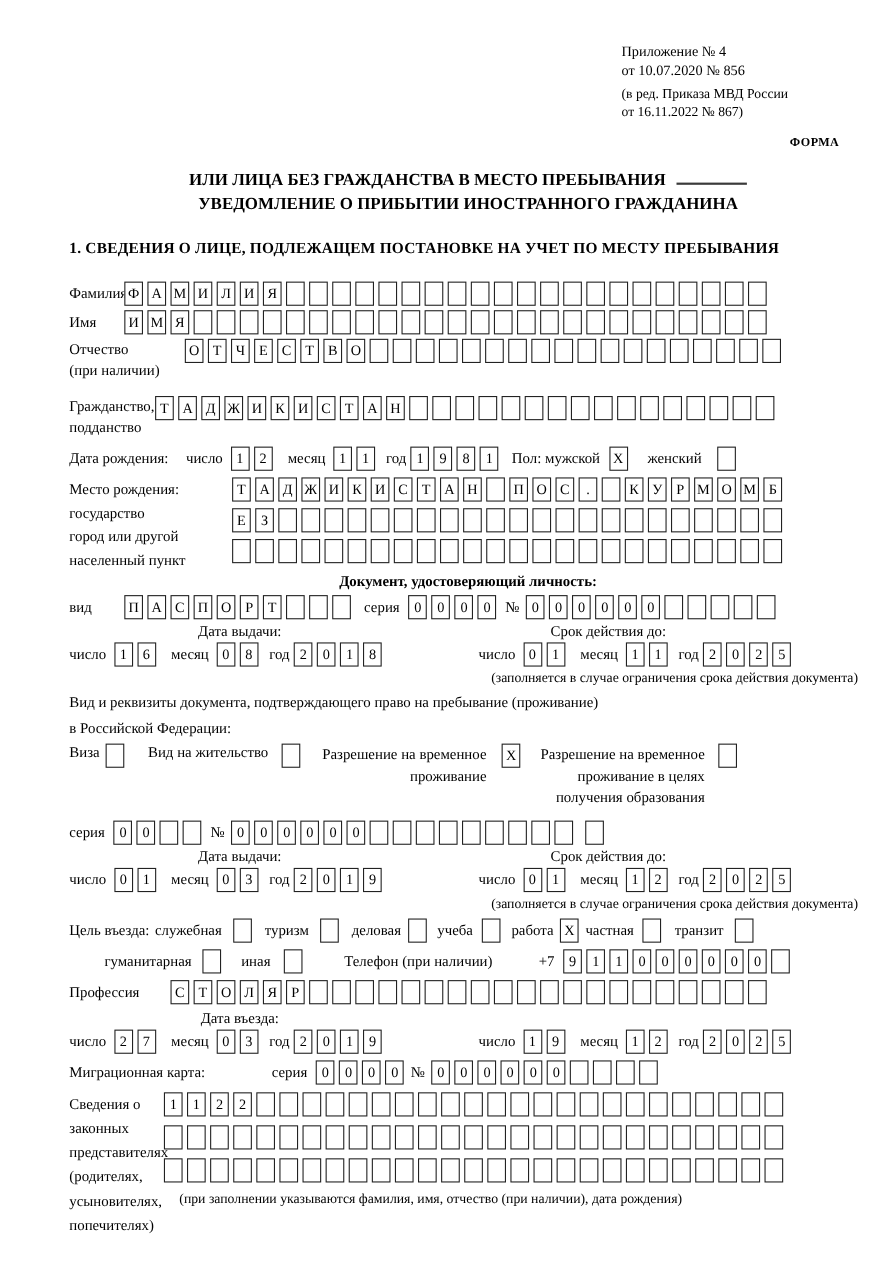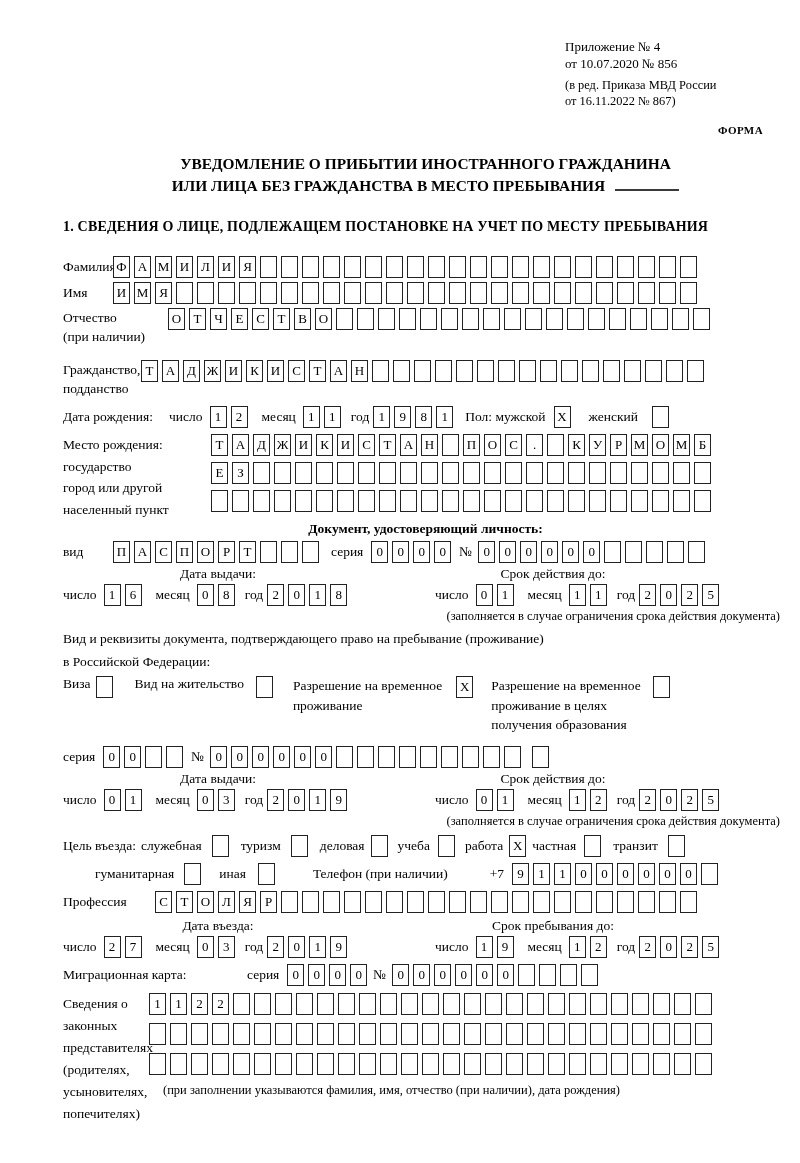--- a/index.html
+++ b/index.html
@@ -18,21 +18,21 @@
   .row{display:flex;align-items:center}
   .rowt{display:flex;align-items:flex-start}
   .cells{display:inline-flex;flex:none;align-items:center}
   .cell{flex:none;width:17px;height:22px;border:1.5px solid #222;margin-right:4px;
         display:inline-flex;align-items:center;justify-content:center;
         font-size:13px;background:#fff}
   .cells .cell:last-child{margin-right:0}
   .gap-last .cell:last-child{margin-left:7px}
   .lbl{flex:none}
   .two-line{line-height:19px}
-  .center-lbl{text-align:left;line-height:19.5px;flex:none}
+  .center-lbl{text-align:right;line-height:19.5px;flex:none}
   .note{font-size:12.5px}
   
   .dh-row{display:flex;margin-top:3px}
   .dh-left{width:310px;text-align:center}
   .dh-right{width:280px;text-align:center;margin-left:40px}
   .dg-row{display:flex;align-items:center;margin-top:2px}
   .dg-left{width:372px;display:flex;align-items:center}
   .dg-right{display:flex;align-items:center}
   .dlbl{margin-right:7px}
   .dgap{margin-left:14px}
@@ -57,24 +57,24 @@
     <div>от 10.07.2020 № 856</div>
     <div class="edition">
       <div>(в ред. Приказа МВД России</div>
       <div>от 16.11.2022 № 867)</div>
     </div>
   </div>
 
   <div class="forma">ФОРМА</div>
 
   <div class="title">
-    <div>УВЕДОМЛЕНИЕ О ПРИБЫТИИ ИНОСТРАННОГО ГРАЖДАНИНА</div>
     <div>
       <span>ИЛИ ЛИЦА БЕЗ ГРАЖДАНСТВА В МЕСТО ПРЕБЫВАНИЯ</span><span class="blank-line"></span>
     </div>
+    <div>УВЕДОМЛЕНИЕ О ПРИБЫТИИ ИНОСТРАННОГО ГРАЖДАНИНА</div>
   </div>
 
   <div class="sec-heading">1. СВЕДЕНИЯ О ЛИЦЕ, ПОДЛЕЖАЩЕМ ПОСТАНОВКЕ НА УЧЕТ ПО МЕСТУ ПРЕБЫВАНИЯ</div>
 
   <div class="row" style="margin-top:21px">
     <span class="lbl w-surname">Фамилия</span>
     <span class="cells">
         <span class="cell">Ф</span>
         <span class="cell">А</span>
         <span class="cell">М</span>
@@ -602,21 +602,20 @@
         <span class="cell"></span>
         <span class="cell"></span>
         <span class="cell"></span>
         <span class="cell"></span>
         <span class="cell"></span>
       </span>
   </div>
 
   <div class="dh-row" style="margin-top:5px">
     <span class="dh-left">Дата въезда:</span>
-    <span class="dh-right">Срок пребывания до:</span>
   </div>
   <div class="dg-row">
     <span class="dg-left">
       <span class="lbl dlbl">число</span>
       <span class="cells">
           <span class="cell">2</span>
           <span class="cell">7</span>
         </span>
       <span class="lbl dlbl dgap">месяц</span>
       <span class="cells">

